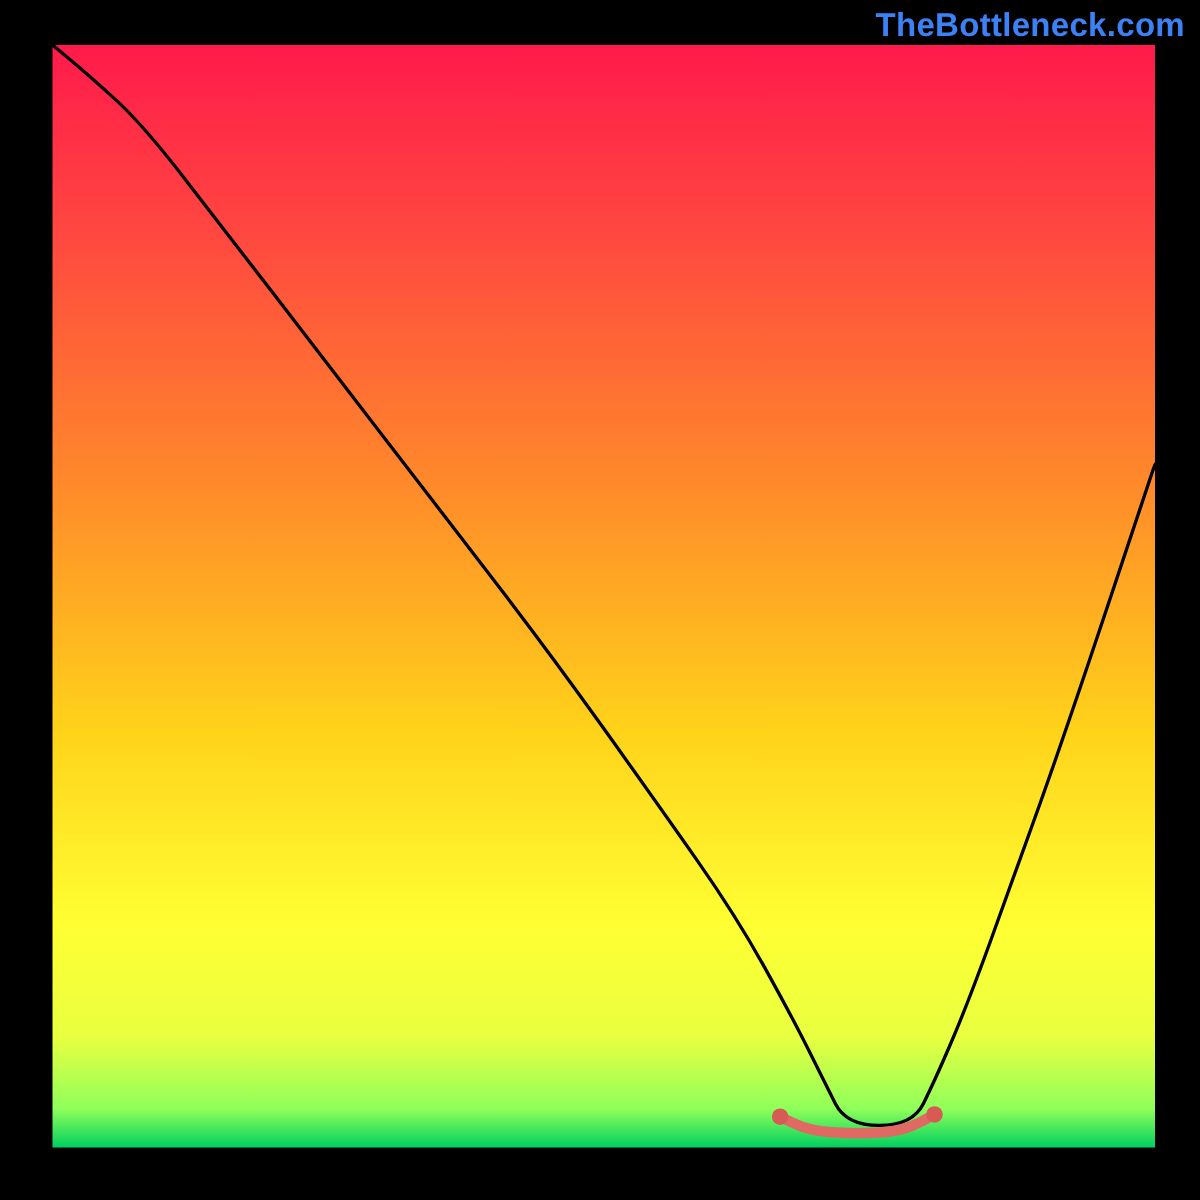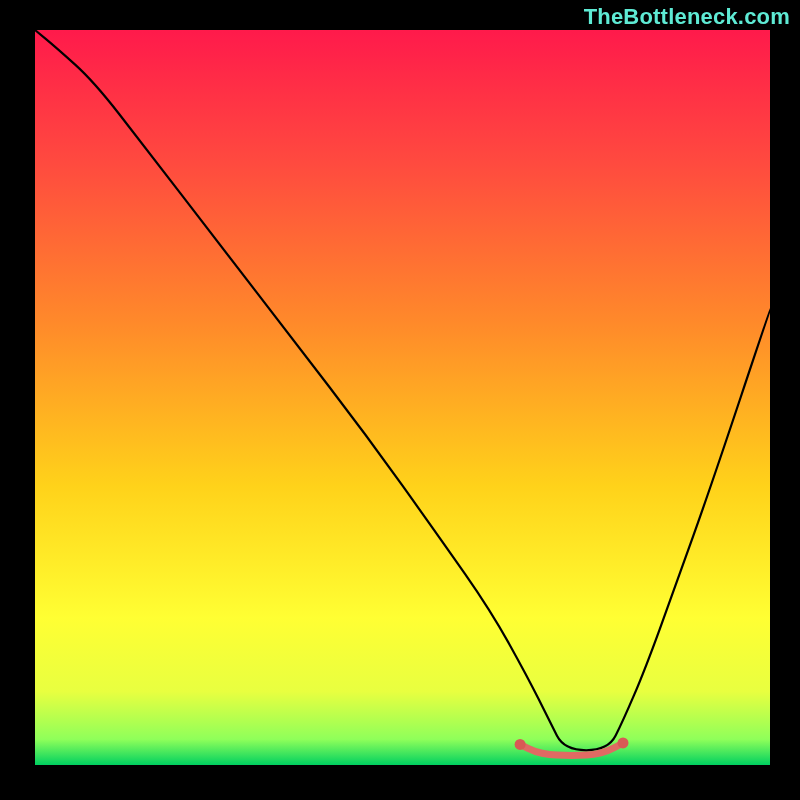--- a/index.html
+++ b/index.html
@@ -14,21 +14,21 @@
   .frame {
     position: relative;
     width: 800px;
     height: 800px;
     background: #000;
   }
   .watermark {
     position: absolute;
     top: 4px;
     right: 10px;
-    color: #5eead4;
+    color: #3b82f6;
     font-size: 22px;
     font-weight: 600;
     letter-spacing: 0.2px;
     user-select: none;
     z-index: 5;
   }
   svg.plot {
     position: absolute;
     top: 0;
     left: 0;

